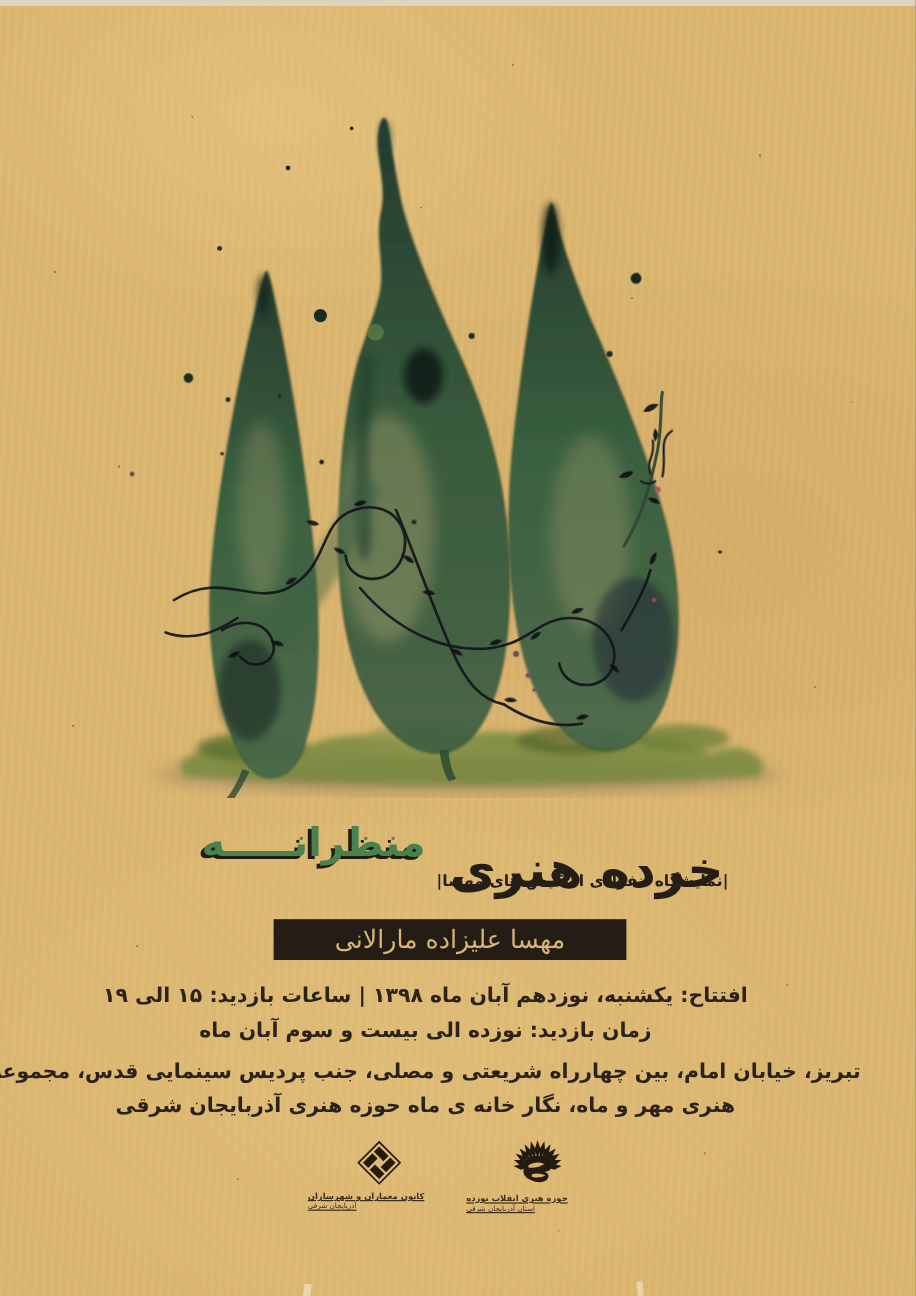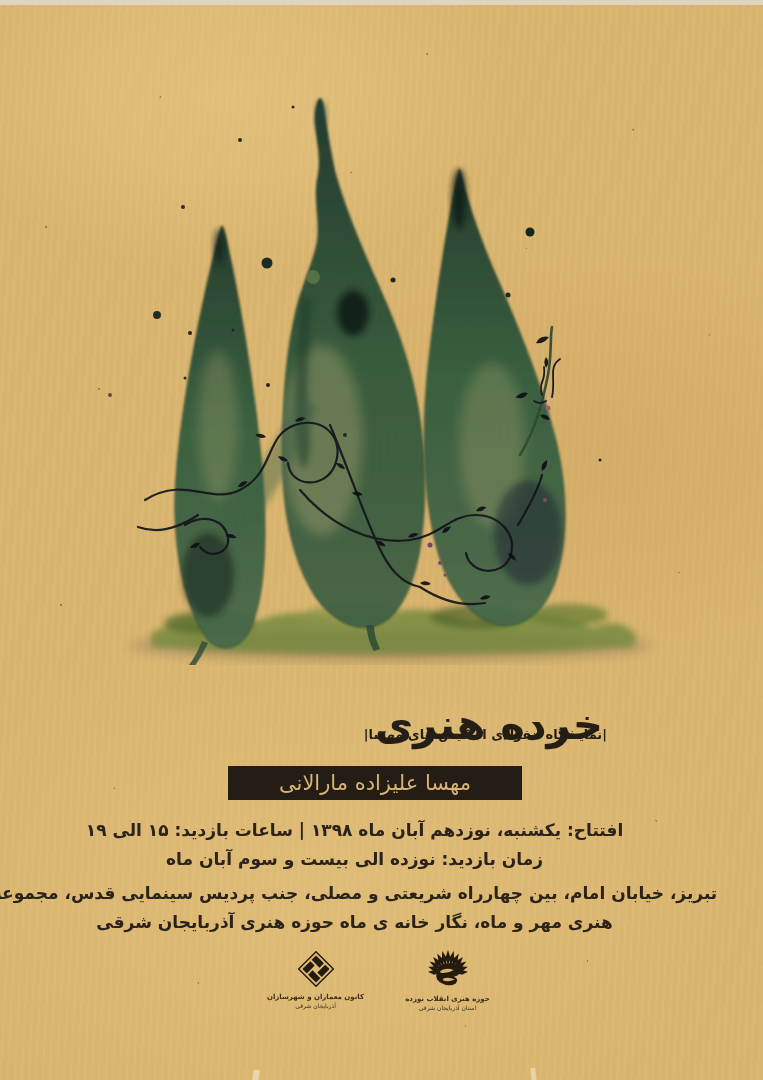--- a/index.html
+++ b/index.html
@@ -45,21 +45,21 @@
     position:absolute;left:228px;top:766px;width:294px;height:34px;
     background:#241d15;color:#d9b573;font-size:21px;font-weight:normal;
     display:flex;align-items:center;justify-content:center;white-space:nowrap;
   }
 
   .info{position:absolute;left:-27px;top:816px;width:763px;text-align:center;color:#2b231b;font-weight:bold;}
   .info .ln{font-size:17px;line-height:29px;white-space:nowrap;}
   .info .gap{height:5px;}
 
   .logos{position:absolute;left:0;top:948px;width:763px;display:flex;justify-content:center;align-items:flex-start;gap:14px;}
-  .logo-block{width:118px;text-align:center;color:#3b2d1c;}
+  .logo-block{width:118px;text-align:left;color:#3b2d1c;text-decoration:underline;}
   .logo-block .glyph{display:block;margin:0 auto;}
   .cap1{font-size:7px;font-weight:bold;margin-top:3px;white-space:nowrap;}
   .cap2{font-size:6px;margin-top:1px;white-space:nowrap;}
   .bottom-mark{position:absolute;left:253px;top:1070px;width:6px;height:12px;background:rgba(246,239,221,.55);transform:rotate(8deg);}
   .bottom-mark2{position:absolute;left:531px;top:1068px;width:5px;height:14px;background:rgba(246,239,221,.5);transform:rotate(-6deg);}
 </style>
 </head>
 <body>
 
 <div class="poster">
@@ -185,20 +185,21 @@
     </g>
 
     <g stroke="#1c1c26" stroke-width="1.8" fill="none" stroke-linecap="round">
       <path d="M452,300 C448,286 456,288 454,272"></path>
       <path d="M462,302 C466,284 458,272 470,264"></path>
       <path d="M444,306 Q450,310 456,306"></path>
     </g>
   </svg>
 
   <div dir="rtl" class="title-main">خرده هنری</div>
+  <div dir="rtl" class="title-green">منظرانـــــه</div>
   <div dir="rtl" class="subtitle">|نمایشگاه انفرادی اسکیس های مهسا|</div>
 
   <div dir="rtl" class="artist-banner">مهسا علیزاده مارالانی</div>
 
   <div class="info">
     <div dir="rtl" class="ln">افتتاح: یکشنبه، نوزدهم آبان ماه ۱۳۹۸ | ساعات بازدید: ۱۵ الی ۱۹</div>
     <div dir="rtl" class="ln">زمان بازدید: نوزده الی بیست و سوم آبان ماه</div>
     <div class="gap"></div>
     <div dir="rtl" class="ln">تبریز، خیابان امام، بین چهارراه شریعتی و مصلی، جنب پردیس سینمایی قدس، مجموعه</div>
     <div dir="rtl" class="ln">هنری مهر و ماه، نگار خانه ی ماه حوزه هنری آذربایجان شرقی</div>

